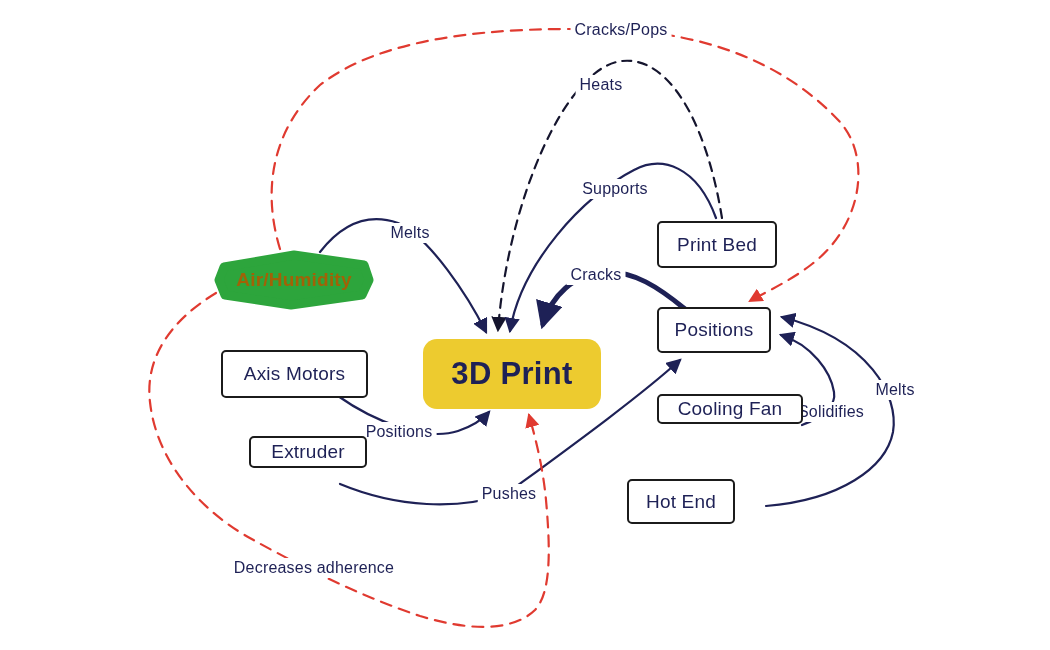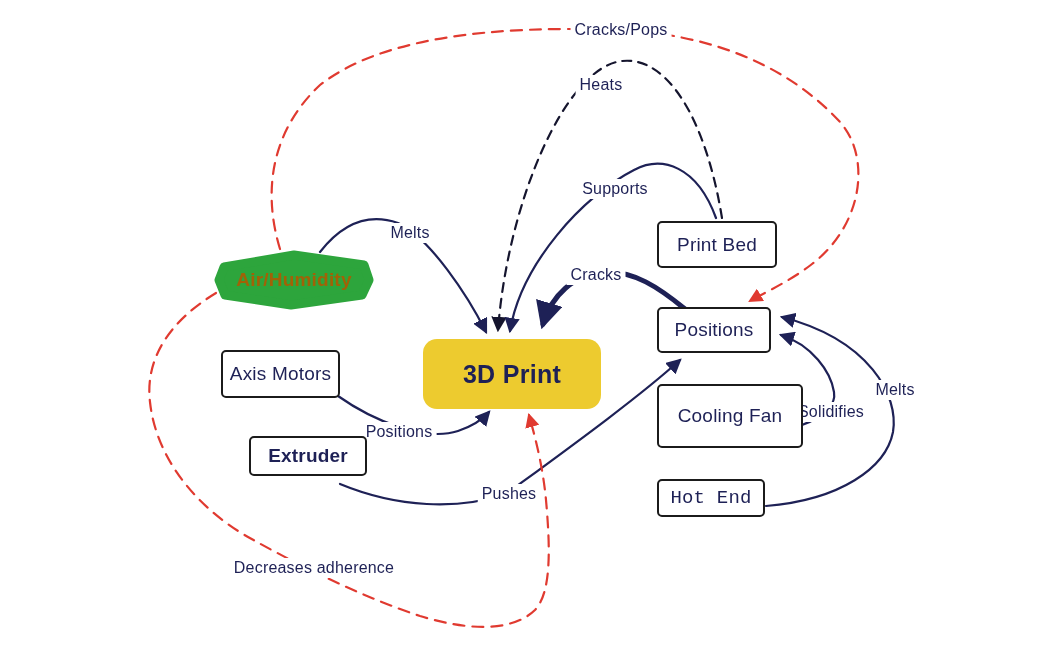--- a/index.html
+++ b/index.html
@@ -35,21 +35,21 @@
     box-sizing: border-box;
     z-index: 3;
   }
   .node-center {
     position: absolute;
     background: var(--yellow);
     border: none;
     border-radius: 14px;
     display: flex; align-items: center; justify-content: center;
     color: var(--navy);
-    font-size: 25px;
+    font-size: 31px;
     font-weight: bold;
     letter-spacing: 0.3px;
     box-sizing: border-box;
     z-index: 3;
   }
   .node-hex {
     position: absolute;
     z-index: 3;
   }
   .node-hex .hex-label {
@@ -107,45 +107,45 @@
     <path class="e-red" d="M 216 293 C 168 322, 145 360, 150 402 C 156 458, 196 507, 248 537 C 300 566, 360 596, 420 616 C 462 629, 510 634, 535 610 C 552 592, 550 545, 546 500 C 543 468, 536 440, 529 415" marker-end="url(#mRed)"></path>
   </svg>
 
   <div class="node-hex" style="left:214px; top:249px; width:160px; height:62px;">
     <svg width="160" height="62" viewBox="0 0 160 62">
       <path class="hex-shape" d="M 10 18 L 80 6 L 150 16 L 155 31 L 148 46 L 77 56 L 11 46 L 5 31 Z"></path>
     </svg>
     <div class="hex-label">Air/Humidity</div>
   </div>
 
-  <div class="node" style="left:221px; top:350px; width:119px; height:48px;text-align:right;">
+  <div class="node" style="left:221px; top:350px; width:147px; height:48px;text-align:right;">
     <span>Axis Motors</span>
   </div>
 
-  <div class="node" style="left:249px; top:436px; width:118px; height:40px;font-weight:bold;">
+  <div class="node" style="left:249px; top:436px; width:118px; height:32px;">
     <span>Extruder</span>
   </div>
 
   <div class="node-center" style="left:423px; top:339px; width:178px; height:70px;">
     <span>3D Print</span>
   </div>
 
   <div class="node" style="left:657px; top:221px; width:120px; height:47px;">
     <span>Print Bed</span>
   </div>
 
   <div class="node" style="left:657px; top:307px; width:114px; height:46px;">
     <span>Positions</span>
   </div>
 
-  <div class="node" style="left:657px; top:384px; width:146px; height:64px;">
+  <div class="node" style="left:657px; top:394px; width:146px; height:30px;">
     <span>Cooling Fan</span>
   </div>
 
-  <div class="node" style="left:657px; top:479px; width:108px; height:38px;font-family:Liberation Mono, monospace;">
+  <div class="node" style="left:627px; top:479px; width:108px; height:45px;">
     <span>Hot End</span>
   </div>
 
   <div class="edge-label" style="left:410px; top:233px;">Melts</div>
   <div class="edge-label" style="left:601px; top:85px;">Heats</div>
   <div class="edge-label" style="left:615px; top:189px;">Supports</div>
   <div class="edge-label" style="left:596px; top:275px;">Cracks</div>
   <div class="edge-label" style="left:399px; top:432px;">Positions</div>
   <div class="edge-label" style="left:509px; top:494px;">Pushes</div>
   <div class="edge-label" style="left:831px; top:384px;margin-top:28px;">Solidifies</div>

